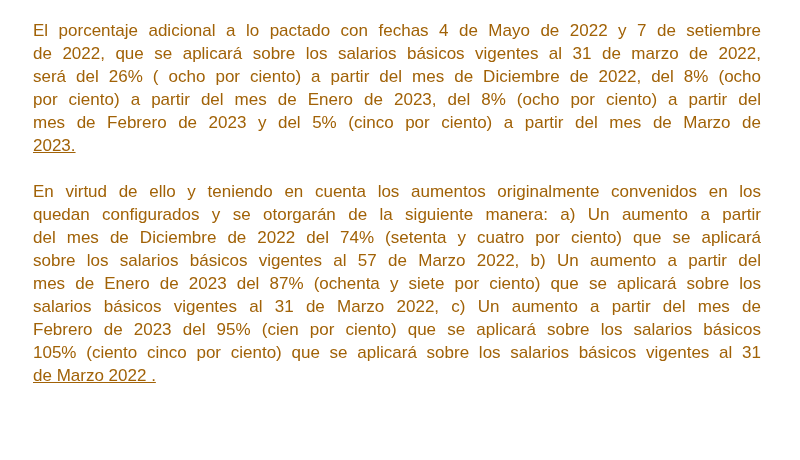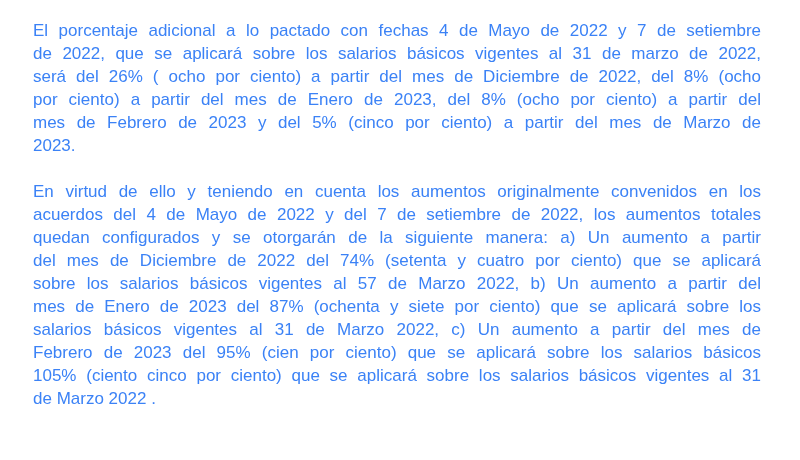--- a/index.html
+++ b/index.html
@@ -11,59 +11,59 @@
     width: 800px;
     height: 460px;
     overflow: hidden;
     font-family: "DejaVu Sans", "Liberation Sans", sans-serif;
   }
   .page {
     box-sizing: border-box;
     width: 800px;
     height: 460px;
     padding: 19px 39px 0 33px;
-    color: #3b82f6;
+    color: #a16207;
     font-size: 17px;
     line-height: 23px;
     font-family: "Liberation Sans", sans-serif;
   }
   .paragraph {
     margin: 0;
   }
   .para-gap {
     height: 23px;
   }
   .line {
     text-align: justify;
     text-align-last: justify;
   }
   .line.last-line {
     text-align: justify;
     text-align-last: left;
+    text-decoration: underline;
   }
 </style>
 </head>
 <body>
 
 <div class="page">
 
   <div class="paragraph">
     <div class="line">El porcentaje adicional a lo pactado con fechas 4 de Mayo de 2022 y  7 de setiembre</div>
     <div class="line">de 2022, que se aplicará sobre los salarios básicos vigentes al 31 de marzo de 2022,</div>
     <div class="line">será del 26% ( ocho por ciento) a partir del mes de Diciembre de 2022, del 8% (ocho</div>
     <div class="line">por ciento) a partir del mes de Enero de 2023, del 8% (ocho por ciento) a partir del</div>
     <div class="line">mes de Febrero de 2023 y del 5% (cinco por ciento) a partir del mes de Marzo de</div>
     <div class="line last-line">2023.</div>
   </div>
 
   <div class="para-gap"></div>
 
   <div class="paragraph">
     <div class="line">En virtud de ello y teniendo en cuenta los aumentos originalmente convenidos en los</div>
-    <div class="line">acuerdos del  4 de Mayo de 2022 y del 7 de setiembre de 2022, los aumentos totales</div>
     <div class="line">quedan configurados y se  otorgarán de la siguiente manera: a) Un aumento a partir</div>
     <div class="line">del mes de Diciembre de 2022 del 74% (setenta y cuatro por ciento) que se aplicará</div>
     <div class="line">sobre los salarios básicos vigentes al 57 de Marzo 2022, b) Un aumento a partir del</div>
     <div class="line">mes de Enero de 2023 del 87% (ochenta y siete por ciento) que se aplicará sobre los</div>
     <div class="line">salarios básicos vigentes al 31 de Marzo 2022, c) Un aumento a partir del mes de</div>
     <div class="line">Febrero de 2023 del 95% (cien por ciento) que se aplicará sobre los salarios básicos</div>
     <div class="line">105% (ciento cinco por ciento) que se aplicará sobre los salarios básicos vigentes al 31</div>
     <div class="line last-line">de Marzo 2022 .</div>
   </div>
 

